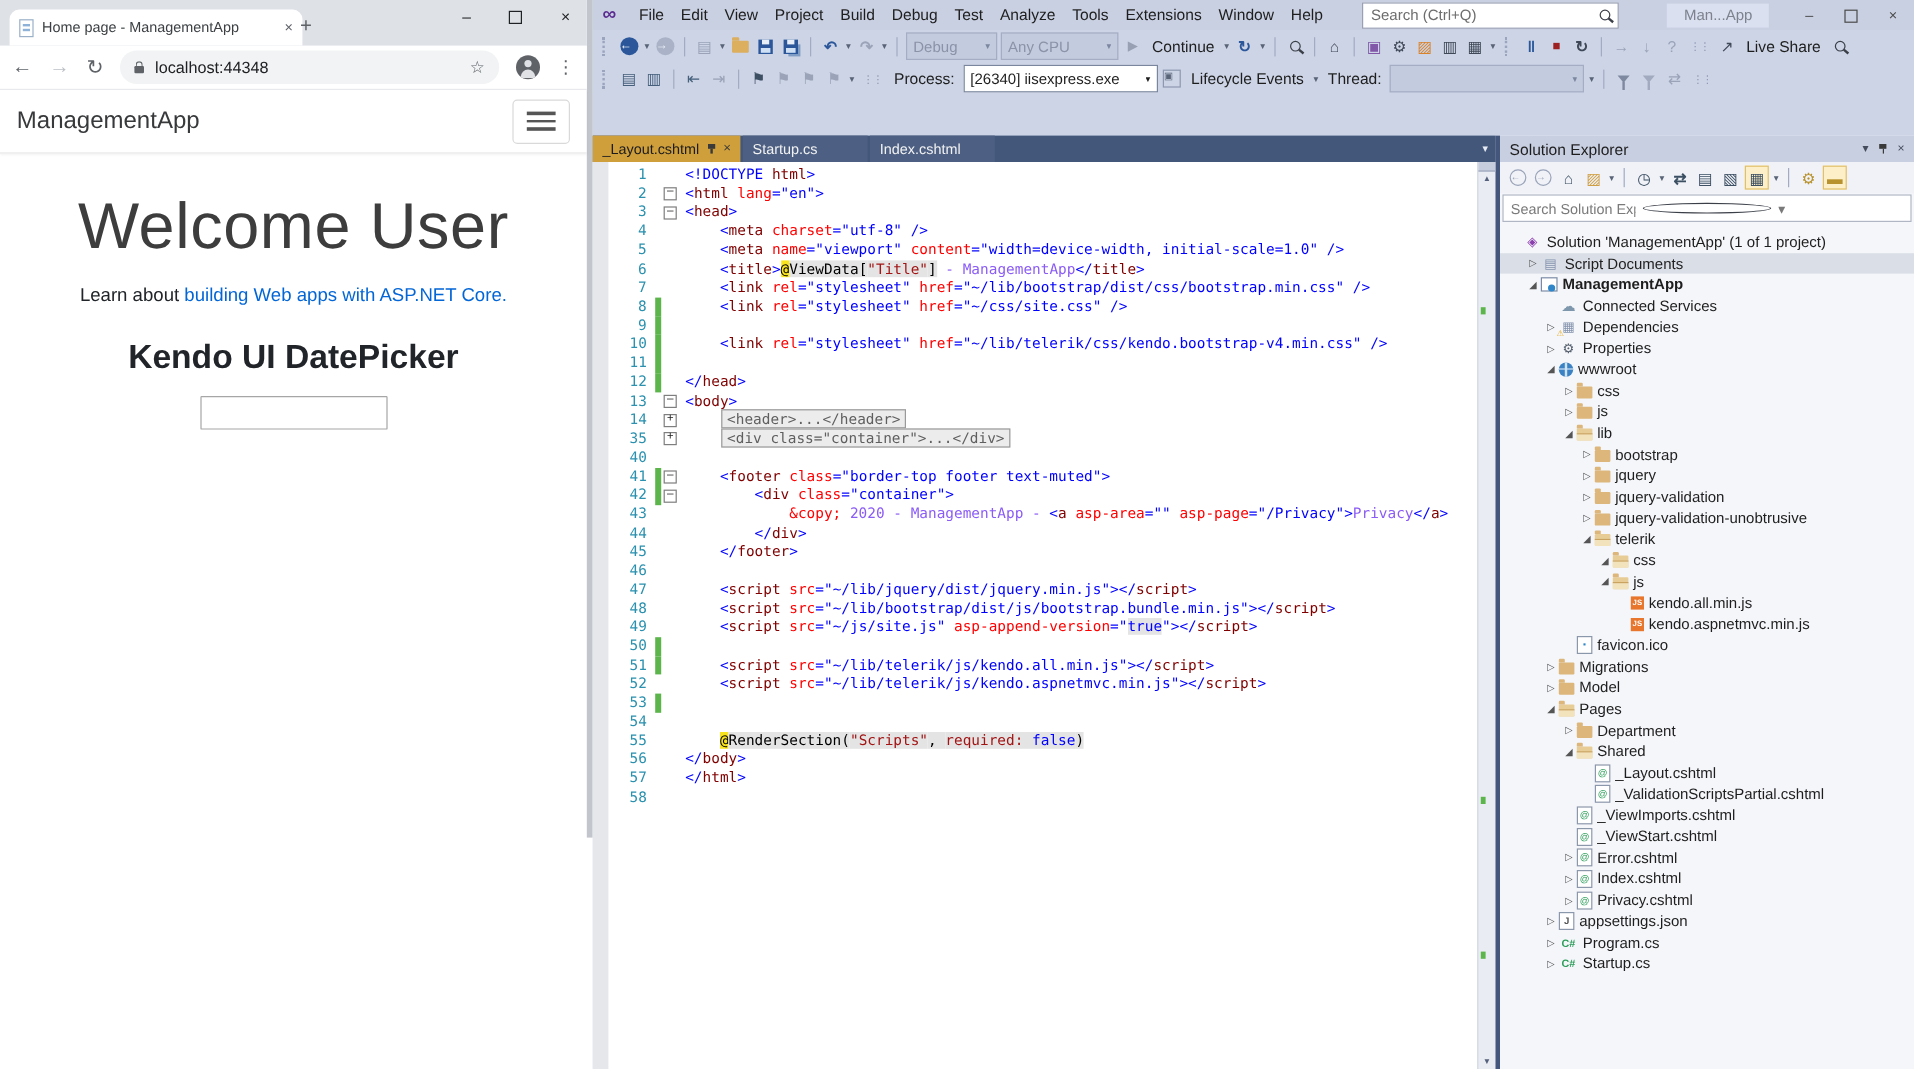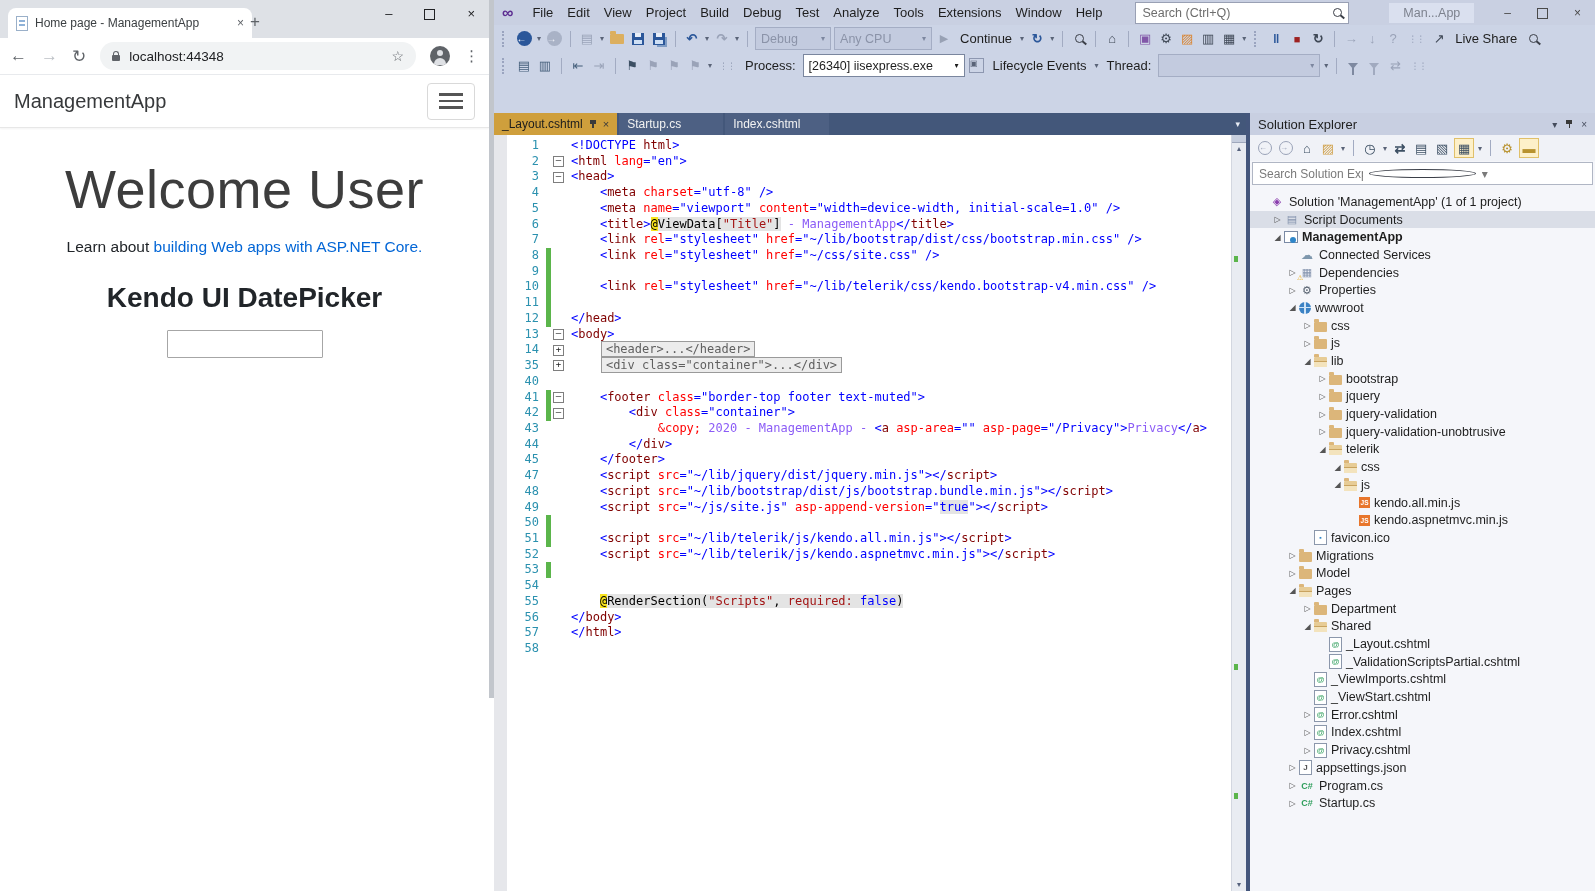--- a/index.html
+++ b/index.html
@@ -430,20 +430,21 @@
               <div class="v-line"><span class="v-num">12</span><span class="v-barcol on"></span><span class="v-foldcol"></span><span class="v-code"><span class="tk-p">&lt;/</span><span class="tk-t">head</span><span class="tk-p">&gt;</span></span></div>
               <div class="v-line"><span class="v-num">13</span><span class="v-barcol"></span><span class="v-foldcol"><span class="foldbox">–</span></span><span class="v-code"><span class="tk-p">&lt;</span><span class="tk-t">body</span><span class="tk-p">&gt;</span></span></div>
               <div class="v-line"><span class="v-num">14</span><span class="v-barcol"></span><span class="v-foldcol"><span class="foldbox">+</span></span><span class="v-code"><span class="tk-x">    </span><span class="tk-box">&lt;header&gt;...&lt;/header&gt;</span></span></div>
               <div class="v-line"><span class="v-num">35</span><span class="v-barcol"></span><span class="v-foldcol"><span class="foldbox">+</span></span><span class="v-code"><span class="tk-x">    </span><span class="tk-box">&lt;div class="container"&gt;...&lt;/div&gt;</span></span></div>
               <div class="v-line"><span class="v-num">40</span><span class="v-barcol"></span><span class="v-foldcol"></span><span class="v-code"></span></div>
               <div class="v-line"><span class="v-num">41</span><span class="v-barcol on"></span><span class="v-foldcol"><span class="foldbox">–</span></span><span class="v-code"><span class="tk-x">    </span><span class="tk-p">&lt;</span><span class="tk-t">footer</span><span class="tk-a"> class</span><span class="tk-p">="border-top footer text-muted"&gt;</span></span></div>
               <div class="v-line"><span class="v-num">42</span><span class="v-barcol on"></span><span class="v-foldcol"><span class="foldbox">–</span></span><span class="v-code"><span class="tk-x">        </span><span class="tk-p">&lt;</span><span class="tk-t">div</span><span class="tk-a"> class</span><span class="tk-p">="container"&gt;</span></span></div>
               <div class="v-line"><span class="v-num">43</span><span class="v-barcol"></span><span class="v-foldcol"></span><span class="v-code"><span class="tk-x">            </span><span class="tk-e">&amp;copy;</span><span class="tk-x"> 2020 - ManagementApp - </span><span class="tk-p">&lt;</span><span class="tk-t">a</span><span class="tk-a"> asp-area</span><span class="tk-p">=""</span><span class="tk-a"> asp-page</span><span class="tk-p">="/Privacy"&gt;</span><span class="tk-x">Privacy</span><span class="tk-p">&lt;/</span><span class="tk-t">a</span><span class="tk-p">&gt;</span></span></div>
               <div class="v-line"><span class="v-num">44</span><span class="v-barcol"></span><span class="v-foldcol"></span><span class="v-code"><span class="tk-x">        </span><span class="tk-p">&lt;/</span><span class="tk-t">div</span><span class="tk-p">&gt;</span></span></div>
               <div class="v-line"><span class="v-num">45</span><span class="v-barcol"></span><span class="v-foldcol"></span><span class="v-code"><span class="tk-x">    </span><span class="tk-p">&lt;/</span><span class="tk-t">footer</span><span class="tk-p">&gt;</span></span></div>
+              <div class="v-line"><span class="v-num">46</span><span class="v-barcol"></span><span class="v-foldcol"></span><span class="v-code"></span></div>
               <div class="v-line"><span class="v-num">47</span><span class="v-barcol"></span><span class="v-foldcol"></span><span class="v-code"><span class="tk-x">    </span><span class="tk-p">&lt;</span><span class="tk-t">script</span><span class="tk-a"> src</span><span class="tk-p">="~/lib/jquery/dist/jquery.min.js"</span><span class="tk-p">&gt;&lt;/</span><span class="tk-t">script</span><span class="tk-p">&gt;</span></span></div>
               <div class="v-line"><span class="v-num">48</span><span class="v-barcol"></span><span class="v-foldcol"></span><span class="v-code"><span class="tk-x">    </span><span class="tk-p">&lt;</span><span class="tk-t">script</span><span class="tk-a"> src</span><span class="tk-p">="~/lib/bootstrap/dist/js/bootstrap.bundle.min.js"</span><span class="tk-p">&gt;&lt;/</span><span class="tk-t">script</span><span class="tk-p">&gt;</span></span></div>
               <div class="v-line"><span class="v-num">49</span><span class="v-barcol"></span><span class="v-foldcol"></span><span class="v-code"><span class="tk-x">    </span><span class="tk-p">&lt;</span><span class="tk-t">script</span><span class="tk-a"> src</span><span class="tk-p">="~/js/site.js"</span><span class="tk-a"> asp-append-version</span><span class="tk-p">="</span><span class="tk-rk">true</span><span class="tk-p">"&gt;&lt;/</span><span class="tk-t">script</span><span class="tk-p">&gt;</span></span></div>
               <div class="v-line"><span class="v-num">50</span><span class="v-barcol on"></span><span class="v-foldcol"></span><span class="v-code"></span></div>
               <div class="v-line"><span class="v-num">51</span><span class="v-barcol on"></span><span class="v-foldcol"></span><span class="v-code"><span class="tk-x">    </span><span class="tk-p">&lt;</span><span class="tk-t">script</span><span class="tk-a"> src</span><span class="tk-p">="~/lib/telerik/js/kendo.all.min.js"</span><span class="tk-p">&gt;&lt;/</span><span class="tk-t">script</span><span class="tk-p">&gt;</span></span></div>
               <div class="v-line"><span class="v-num">52</span><span class="v-barcol"></span><span class="v-foldcol"></span><span class="v-code"><span class="tk-x">    </span><span class="tk-p">&lt;</span><span class="tk-t">script</span><span class="tk-a"> src</span><span class="tk-p">="~/lib/telerik/js/kendo.aspnetmvc.min.js"</span><span class="tk-p">&gt;&lt;/</span><span class="tk-t">script</span><span class="tk-p">&gt;</span></span></div>
               <div class="v-line"><span class="v-num">53</span><span class="v-barcol on"></span><span class="v-foldcol"></span><span class="v-code"></span></div>
               <div class="v-line"><span class="v-num">54</span><span class="v-barcol"></span><span class="v-foldcol"></span><span class="v-code"></span></div>
               <div class="v-line"><span class="v-num">55</span><span class="v-barcol"></span><span class="v-foldcol"></span><span class="v-code"><span class="tk-x">    </span><span class="tk-ra">@</span><span class="tk-rc">RenderSection(</span><span class="tk-rs">"Scripts"</span><span class="tk-rc">, </span><span class="tk-rs">required: </span><span class="tk-rk">false</span><span class="tk-rc">)</span></span></div>
               <div class="v-line"><span class="v-num">56</span><span class="v-barcol"></span><span class="v-foldcol"></span><span class="v-code"><span class="tk-p">&lt;/</span><span class="tk-t">body</span><span class="tk-p">&gt;</span></span></div>

